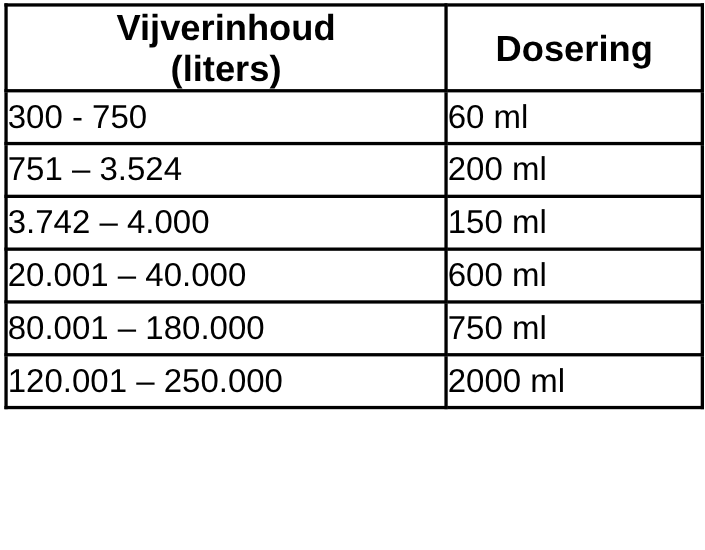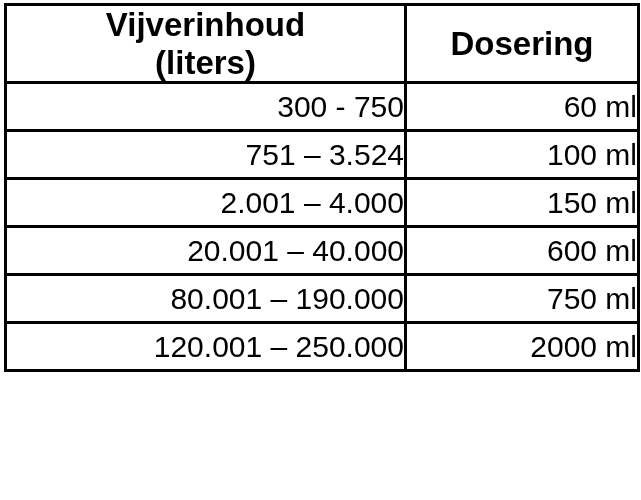--- a/index.html
+++ b/index.html
@@ -54,21 +54,21 @@
   .hdr-line {
     display: block;
     white-space: nowrap;
   }
 
   tbody td {
     font-weight: normal;
     font-size: 30px;
     line-height: 1.0;
     padding: 2px 0 4px 8px;
-    text-align: right;
+    text-align: left;
     white-space: nowrap;
   }
   tbody tr {
     height: 48px;
   }
 </style>
 </head>
 <body>
 
 <div class="page">
@@ -86,32 +86,32 @@
         <th class="header-right">Dosering</th>
       </tr>
     </thead>
     <tbody>
       <tr>
         <td>300 - 750</td>
         <td>60 ml</td>
       </tr>
       <tr>
         <td>751 – 3.524</td>
-        <td>100 ml</td>
+        <td>200 ml</td>
       </tr>
       <tr>
-        <td>2.001 – 4.000</td>
+        <td>3.742 – 4.000</td>
         <td>150 ml</td>
       </tr>
       <tr>
         <td>20.001 – 40.000</td>
         <td>600 ml</td>
       </tr>
       <tr>
-        <td>80.001 – 190.000</td>
+        <td>80.001 – 180.000</td>
         <td>750 ml</td>
       </tr>
       <tr>
         <td>120.001 – 250.000</td>
         <td>2000 ml</td>
       </tr>
     </tbody>
   </table>
 </div>
 

